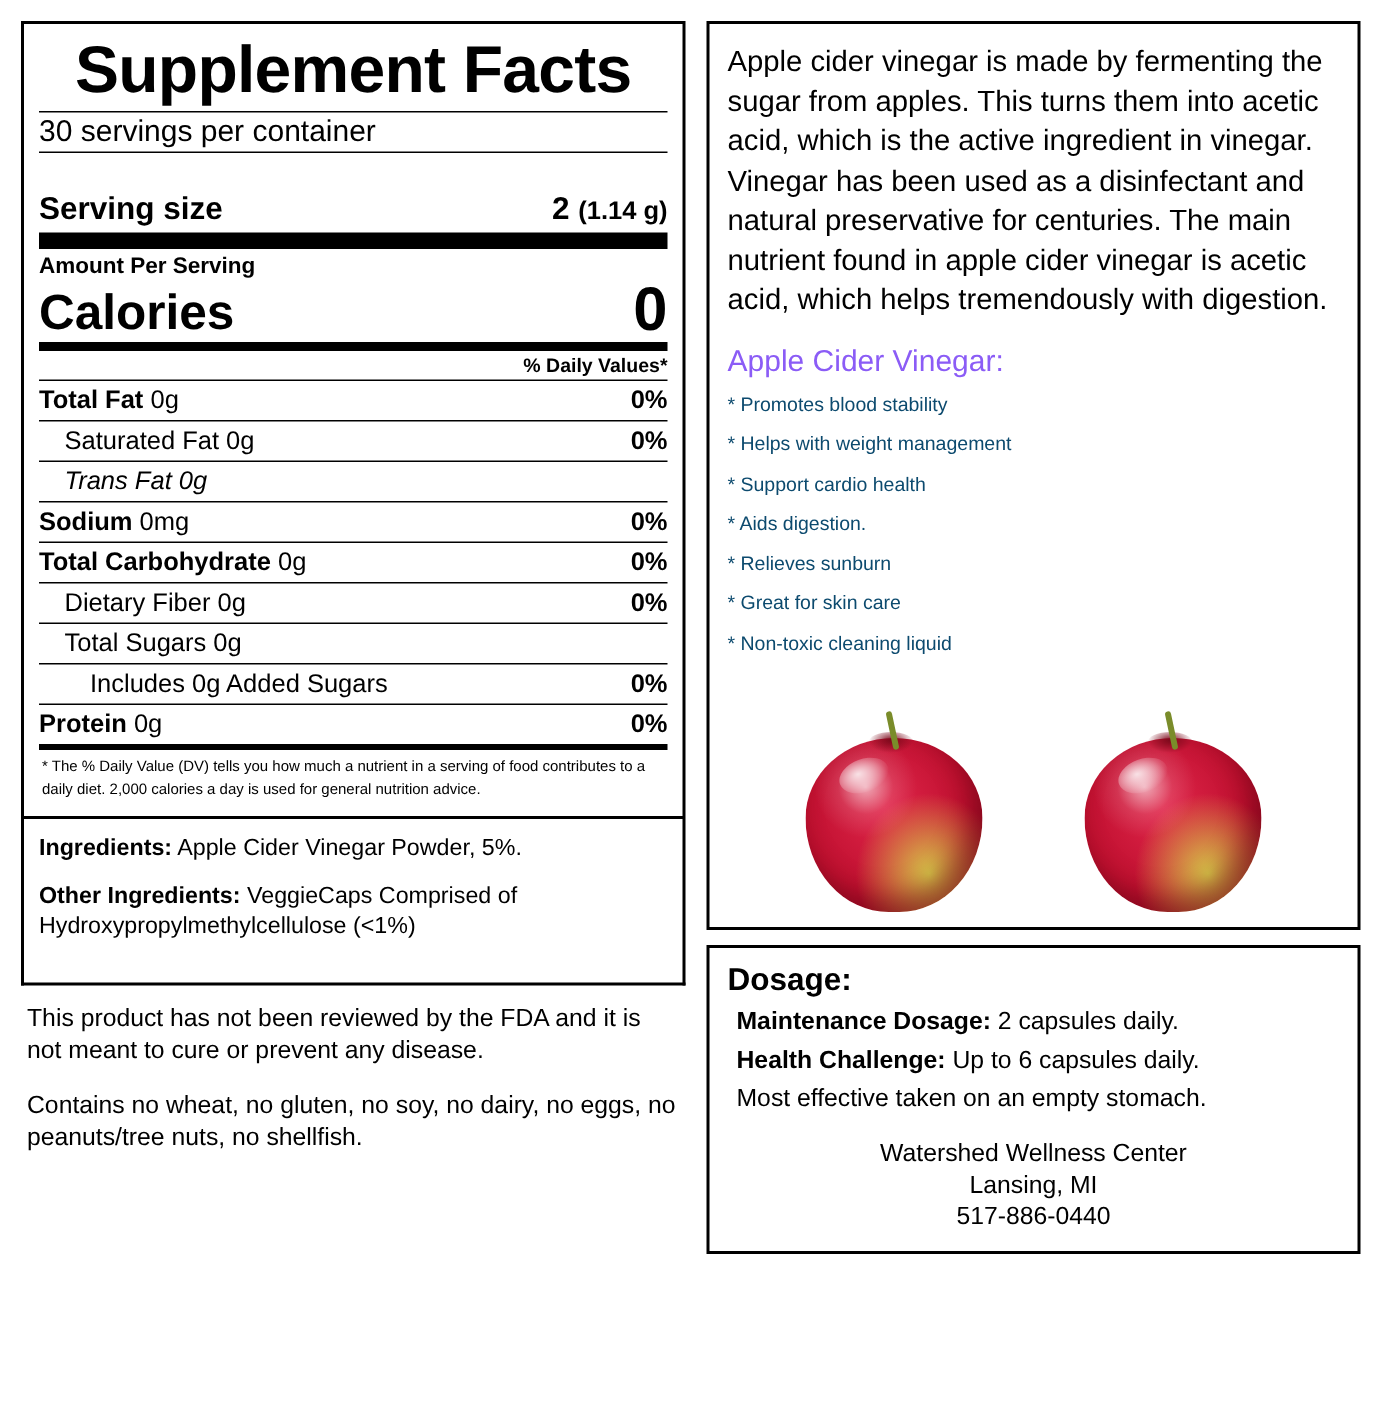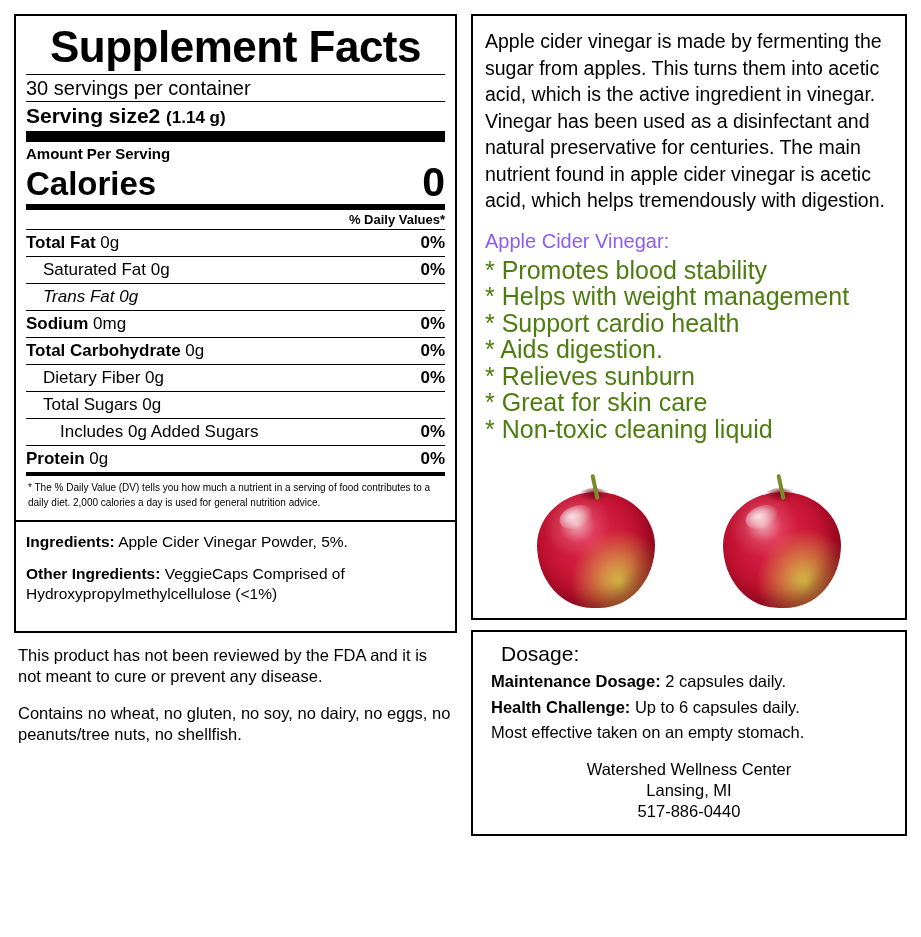--- a/index.html
+++ b/index.html
@@ -55,21 +55,23 @@
     font-size: 20px;
     line-height: 26px;
   }
   .rule-thin { border-top: 1px solid #000; }
   .rule-med { border-top: 4px solid #000; }
   .rule-thick { border-top: 11px solid #000; }
   .rule-mid { border-top: 6px solid #000; }
 
   .sf-row {
     display: flex;
+    justify-content: space-between;
     align-items: baseline;
+    margin-top: 24px;
   }
   .serving-size {
     font-size: 21px;
     font-weight: bold;
     padding: 2px 0 3px 0;
   }
   .serving-size .val { font-weight: bold; }
   .serving-size .val .smallb { font-size: 17px; font-weight: bold; }
 
   .amount-per {
@@ -157,22 +159,22 @@
     color: #8b5cf6;
     font-weight: normal;
     font-size: 20px;
     line-height: 27px;
     margin: 0 0 2px 0;
   }
   .acv-list {
     list-style: none;
     margin: 0;
     padding: 0;
-    color: #4d7c0f;
-    font-size: 25px;
+    color: #0c4a6e;
+    font-size: 13px;
     line-height: 26.5px;
   }
   .acv-list li::before { content: "* "; }
 
   .apples {
     height: 152px;
     display: flex;
     justify-content: center;
     align-items: flex-end;
     gap: 68px;
@@ -232,22 +234,22 @@
   
   .dosage-box {
     border: 2px solid #000;
     box-sizing: border-box;
     width: 436px;
     margin-top: 10px;
     padding: 10px 12px 12px 12px;
   }
   .dosage-title {
     font-size: 21px;
-    font-weight: normal;
-    margin: 0 0 4px 16px;
+    font-weight: bold;
+    margin: 0 0 4px 0;
   }
   .dosage-line {
     font-size: 16.5px;
     line-height: 22px;
     margin: 0 0 4px 0;
     padding-left: 6px;
   }
   .dosage-line b { font-weight: bold; }
   .dosage-sub {
     font-size: 16.5px;

